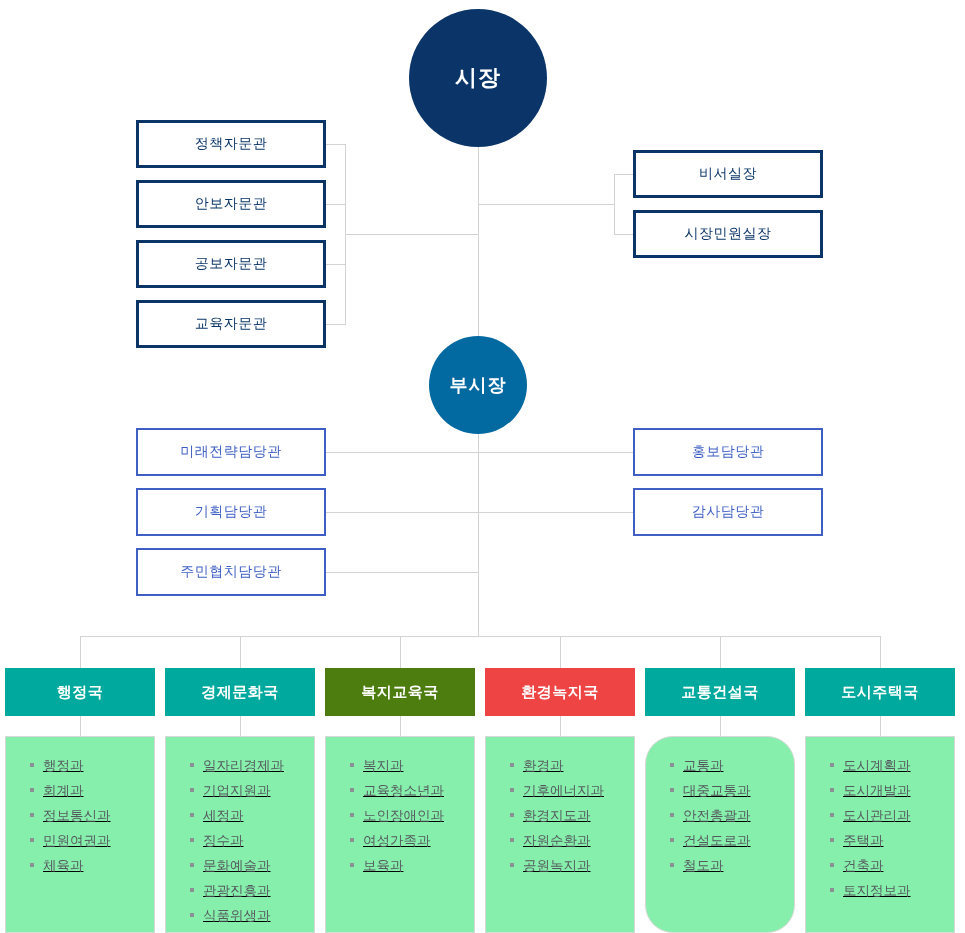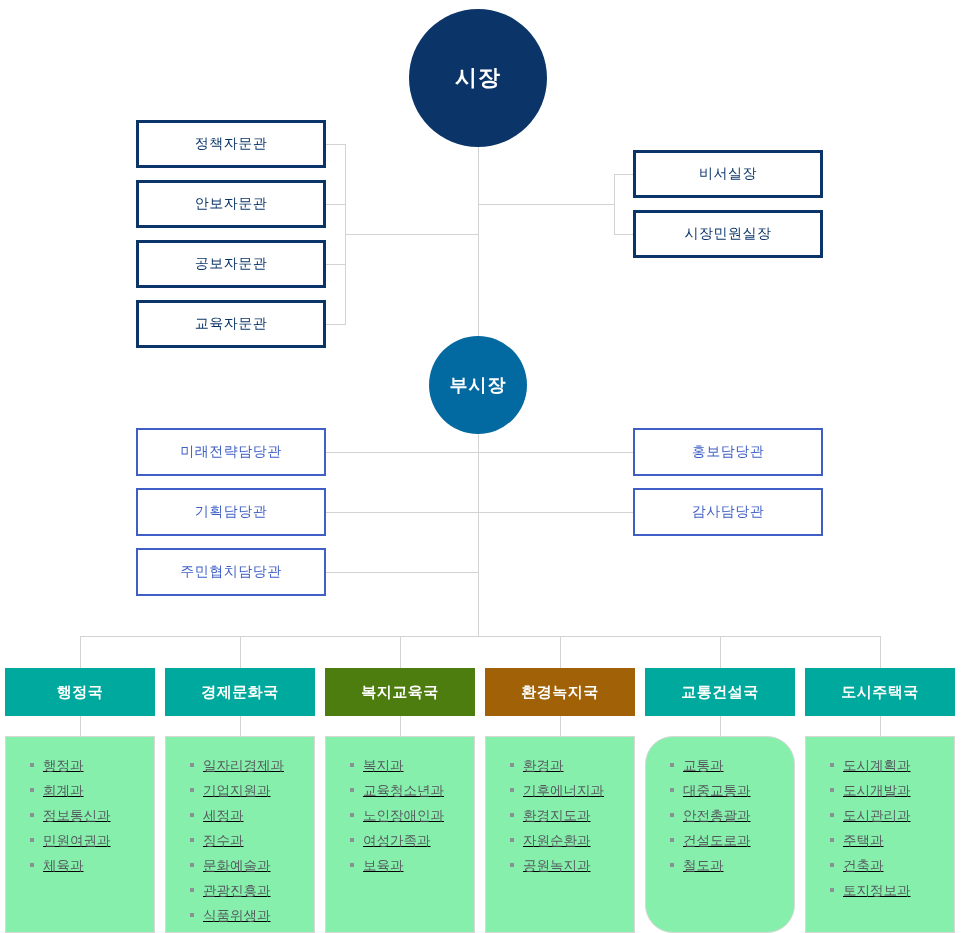--- a/index.html
+++ b/index.html
@@ -237,21 +237,21 @@
   <div class="dept-body" style="left:325px; top:736px; width:150px; height:197px;">
     <ul class="dept-list">
       <li>복지과</li>
       <li>교육청소년과</li>
       <li>노인장애인과</li>
       <li>여성가족과</li>
       <li>보육과</li>
     </ul>
   </div>
 
-  <div class="dept-header" style="left: 485px; top: 668px; width: 150px; background: #a16207;">
+  <div class="dept-header" style="left: 485px; top: 668px; width: 150px; background: #ef4444;">
     <span>환경녹지국</span>
   </div>
   <div class="dept-body" style="left:485px; top:736px; width:150px; height:197px;">
     <ul class="dept-list">
       <li>환경과</li>
       <li>기후에너지과</li>
       <li>환경지도과</li>
       <li>자원순환과</li>
       <li>공원녹지과</li>
     </ul>

